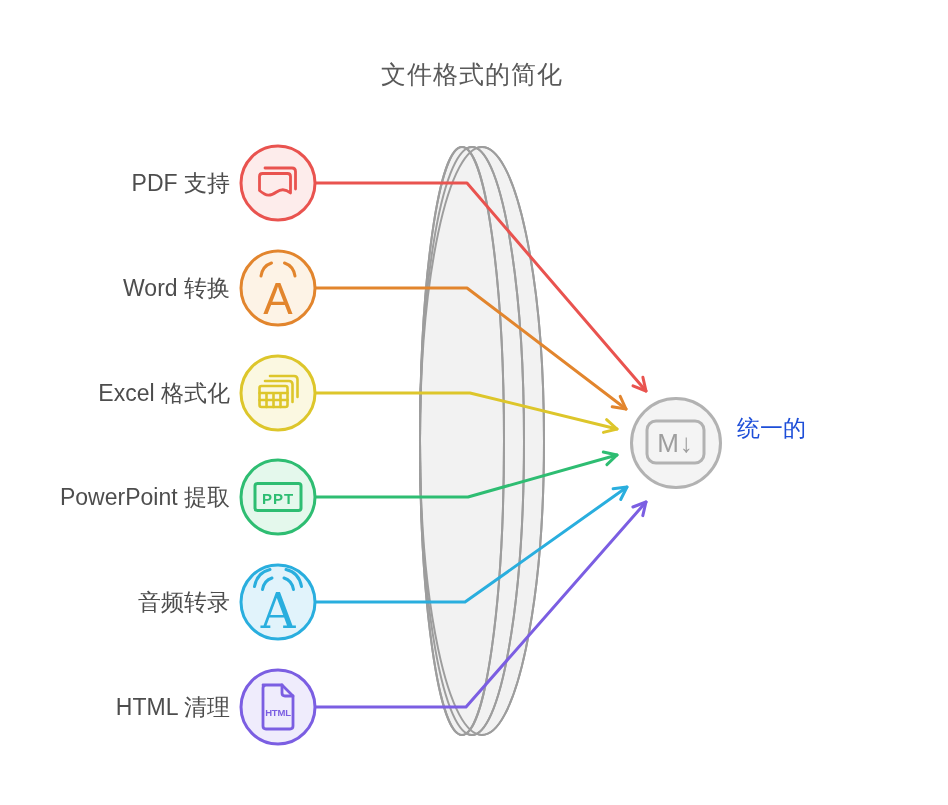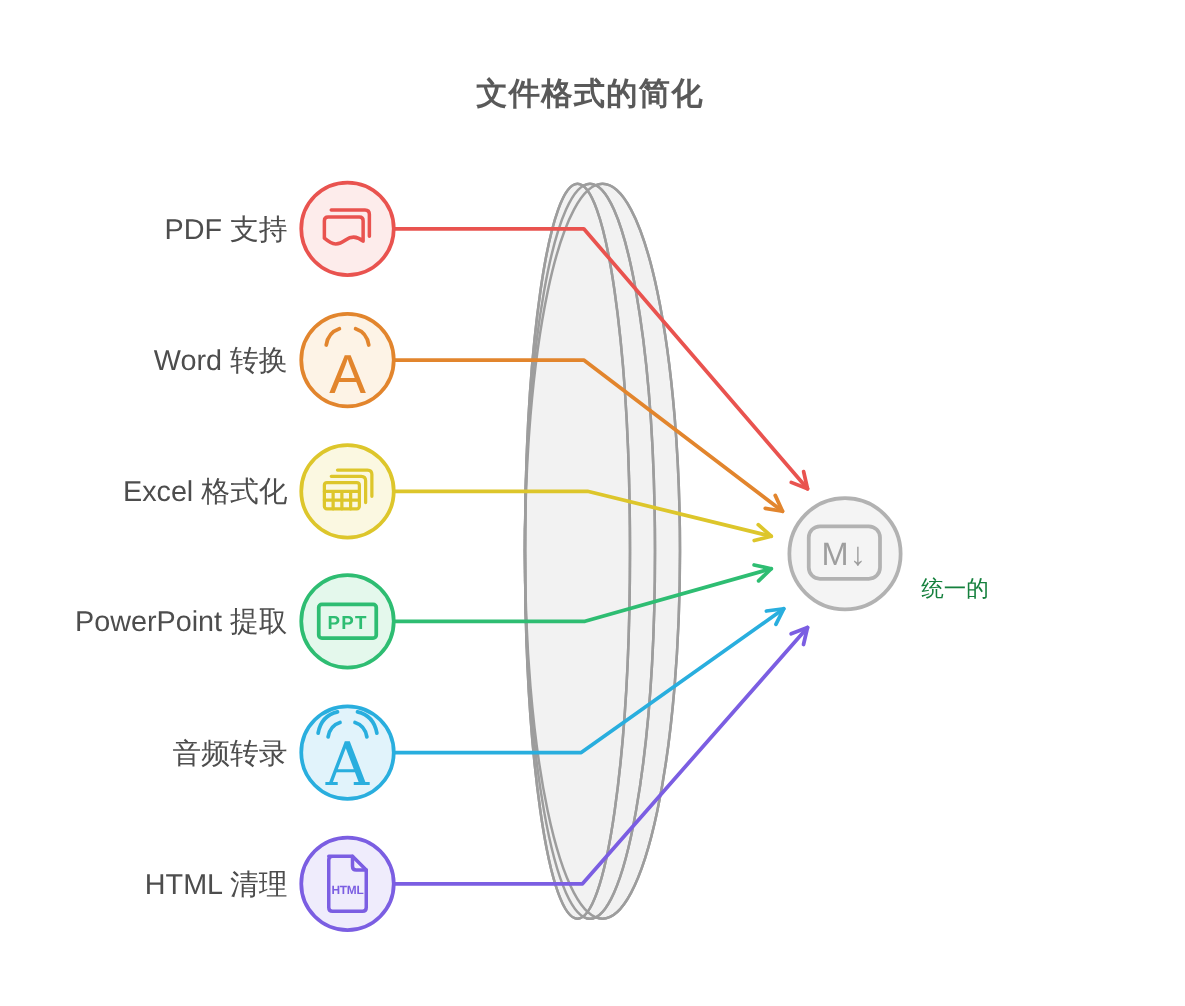--- a/index.html
+++ b/index.html
@@ -9,34 +9,32 @@
     background:#ffffff;
     overflow:hidden;
     font-family:"Liberation Sans","DejaVu Sans",sans-serif;
   }
   .stage svg{position:absolute;left:0;top:0;}
   .diagram-title{
     position:absolute;top:58px;left:0;width:944px;
     text-align:center;
     font-size:25px;color:#595959;
     letter-spacing:1px;
-    font-weight:bold;
   }
   .src-label{
     position:absolute;right:718px;
     width:260px;
     text-align:right;
     font-size:23px;line-height:30px;color:#4d4d4d;
     white-space:nowrap;
   }
   .target-label{
     position:absolute;left:737px;top:412px;
-    font-size:18px;line-height:33px;color:#15803d;
+    font-size:23px;line-height:33px;color:#1d4ed8;
     white-space:nowrap;
-    margin-top:43px;
   }
   .target-label span{display:block;}
 </style>
 </head>
 <body>
 
 <div class="stage">
 
   <svg width="948" height="805" viewBox="0 0 948 805">
 

